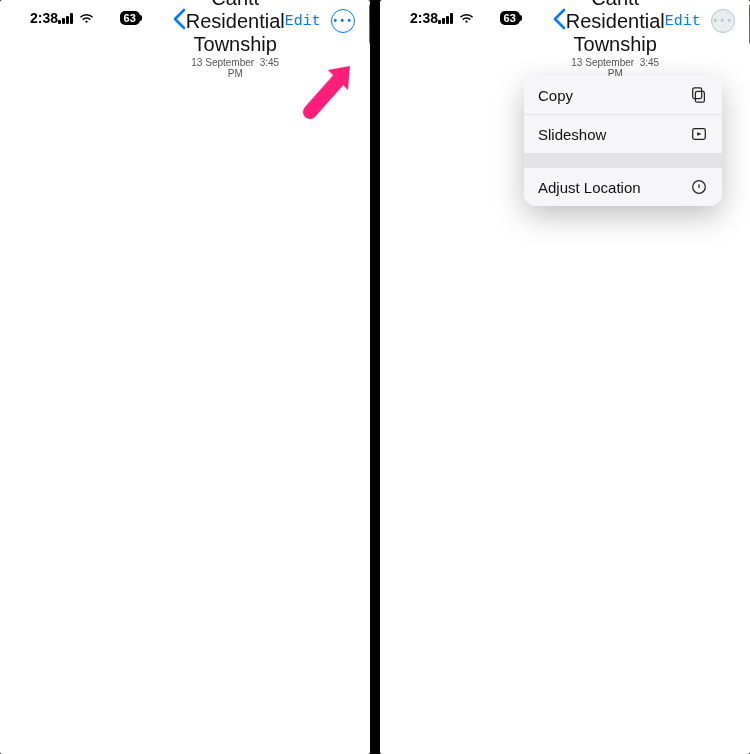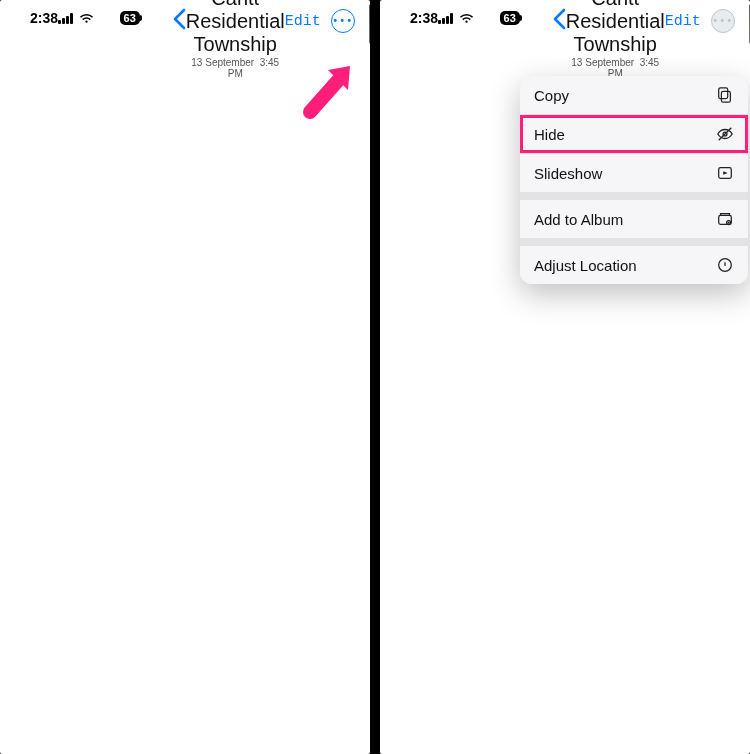--- a/index.html
+++ b/index.html
@@ -149,21 +149,21 @@
   }
 
   
   .arrow-annot {
     position:absolute; top:60px; right:10px; width:60px; height:60px;
     pointer-events:none; z-index:5;
   }
 
   
   .context-menu {
-    position:absolute; top:76px; right:2px; width:228px;
+    position:absolute; top:76px; right:28px; width:198px;
     background:#f0f0f2; border-radius:12px;
     box-shadow:0 10px 30px rgba(0,0,0,0.25);
     overflow:hidden; z-index:4;
     backdrop-filter: blur(6px);
   }
   .menu-item {
     display:flex; align-items:center; justify-content:space-between;
     padding:10px 14px; font-size:15px; color:#111; background:#f6f6f8;
     border-bottom:1px solid rgba(0,0,0,0.08);
   }
@@ -316,51 +316,30 @@
   <div class="context-menu">
     <div class="menu-item">
       <span>Copy</span>
       <span class="mi-icon">
         <svg viewBox="0 0 20 20" fill="none" stroke="#222" stroke-width="1.4">
             <rect x="6" y="6" width="10" height="12" rx="2"></rect>
             <rect x="3" y="2" width="10" height="12" rx="2"></rect>
           </svg>
       </span>
     </div>
-    <div class="menu-item highlight">
-      <span>Hide</span>
-      <span class="mi-icon">
-        <svg viewBox="0 0 20 20" fill="none" stroke="#222" stroke-width="1.4">
-            <path d="M2 10s3-5 8-5 8 5 8 5-3 5-8 5-8-5-8-5z"></path>
-            <circle cx="10" cy="10" r="2.2"></circle>
-            <path d="M3 17L17 3"></path>
-          </svg>
-      </span>
-    </div>
     <div class="menu-item">
       <span>Slideshow</span>
       <span class="mi-icon">
         <svg viewBox="0 0 20 20" fill="none" stroke="#222" stroke-width="1.4">
             <rect x="3" y="4" width="14" height="12" rx="2"></rect>
             <path d="M8 8l5 2-5 2V8z" fill="#222" stroke="none"></path>
           </svg>
       </span>
     </div>
     <div class="menu-sep"></div>
-    <div class="menu-item">
-      <span>Add to Album</span>
-      <span class="mi-icon">
-        <svg viewBox="0 0 20 20" fill="none" stroke="#222" stroke-width="1.4">
-            <rect x="3" y="6" width="14" height="10" rx="2"></rect>
-            <path d="M5 6V4h10v2"></path>
-            <circle cx="14" cy="14" r="2.2"></circle>
-            <path d="M14 13v2M13 14h2"></path>
-          </svg>
-      </span>
-    </div>
     <div class="menu-sep"></div>
     <div class="menu-item">
       <span>Adjust Location</span>
       <span class="mi-icon">
         <svg viewBox="0 0 20 20" fill="none" stroke="#222" stroke-width="1.4">
             <circle cx="10" cy="10" r="7"></circle>
             <path d="M10 7v4M10 14h.01"></path>
           </svg>
       </span>
     </div>

